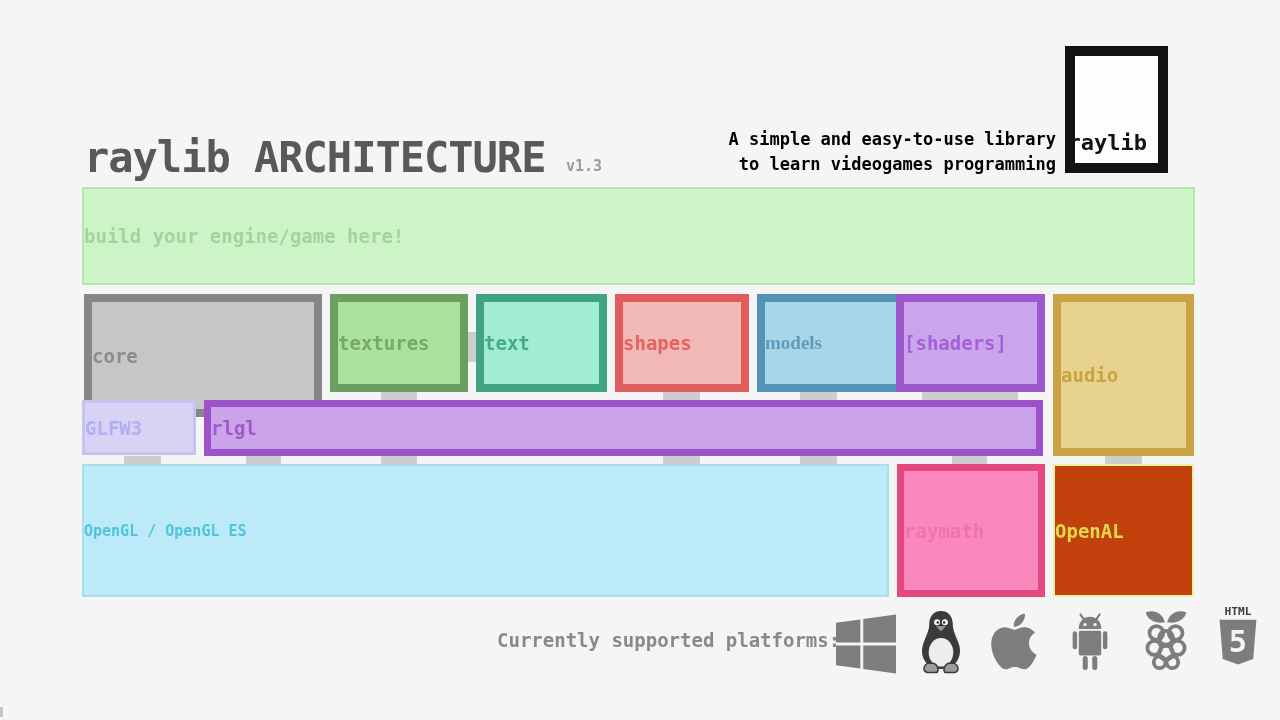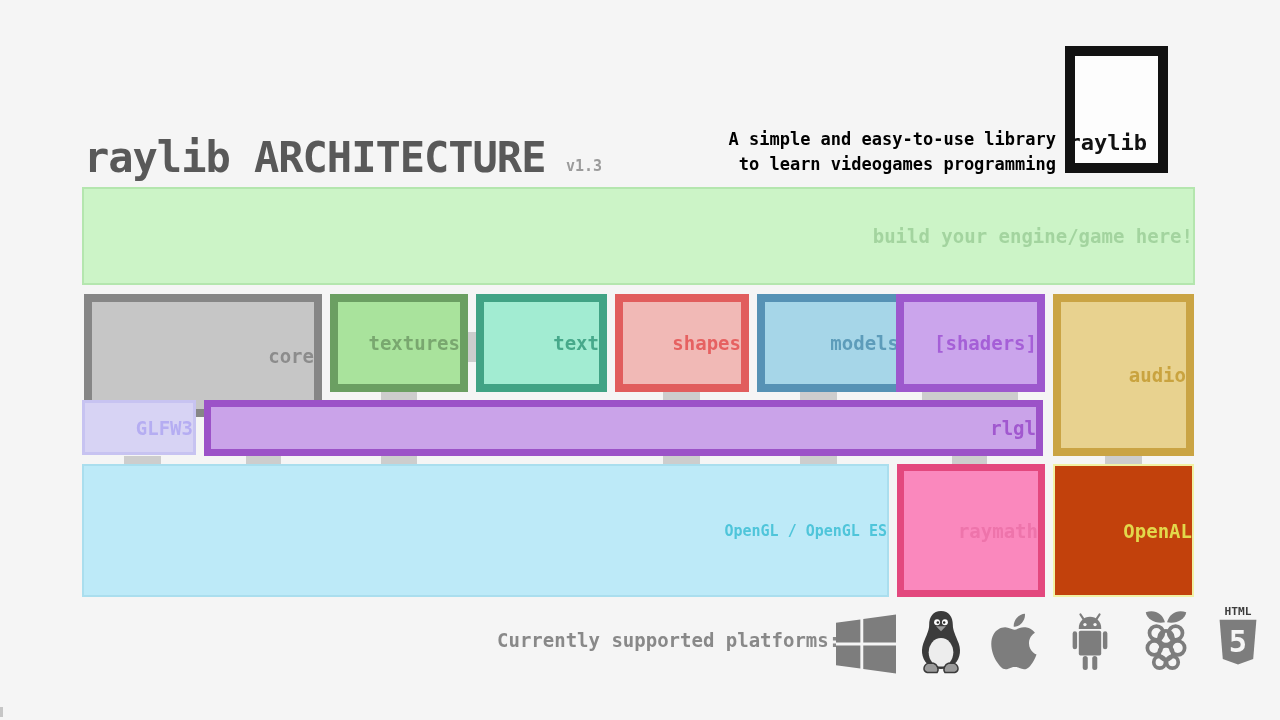--- a/index.html
+++ b/index.html
@@ -2,42 +2,42 @@
 <html><head>
 <meta charset="utf-8">
 <style>
   html,body { margin:0; padding:0; background:#e9e9e9; }
   .stage {
     position:relative; width:1280px; height:720px;
     background:#f5f5f5; overflow:hidden;
     font-family:"DejaVu Sans Mono", monospace;
   }
   .box {
-    position:absolute; display:flex; align-items:center; justify-content:flex-end;
+    position:absolute; display:flex; align-items:center; justify-content:flex-start;
     box-sizing:border-box; z-index:1; font-weight:bold; font-size:19px;
   }
   .connector { position:absolute; background:#cdcdcd; z-index:0; }
 
   
   #title   { position:absolute; left:84px; top:133px; font-size:42px; font-weight:bold;
              color:#595959; letter-spacing:-1px; white-space:nowrap; }
   #version { position:absolute; left:566px; top:157px; font-size:15px; font-weight:bold; color:#9b9b9b; }
   #tagline { position:absolute; right:224px; top:127px; text-align:right; font-size:17px;
              font-weight:bold; color:#000000; line-height:25px; white-space:nowrap; }
   #logo    { position:absolute; left:1065px; top:46px; width:103px; height:127px;
              border:10px solid #121212; background:#fdfdfd; box-sizing:border-box; z-index:2; }
   #logo-text { position:absolute; right:11px; bottom:8px; font-size:22px; font-weight:bold; color:#121212; }
 
   
   #engine-box  { left:82px;  top:187px; width:1113px; height:98px;  background:#ccf4c7; border:2px solid #b4e6ae; color:#a3d49f; }
   #box-core    { left:84px;  top:294px; width:238px;  height:123px;  background:#c6c6c6; border:8px solid #868686; color:#8c8c8c; }
   #box-textures{ left:330px; top:294px; width:138px;  height:98px;  background:#a9e39c; border:8px solid #6b9f62; color:#79a76f; }
   #box-text    { left:476px; top:294px; width:131px;  height:98px;  background:#a2ecd2; border:8px solid #41a385; color:#47a98b; }
   #box-shapes  { left:615px; top:294px; width:134px;  height:98px;  background:#f1b9b6; border:8px solid #e15d5d; color:#e66161; }
-  #box-models  { left:757px; top:294px; width:150px;  height:98px;  background:#a6d6e8; border:8px solid #5692b5; color:#5d9cba; }
+  #box-models  { left:757px; top:294px; width:150px;  height:98px;  background:#a6d6e8; border:8px solid #5692b5; color:#5d9cba;font-family:Liberation Serif, serif; }
   #box-shaders { left:896px; top:294px; width:149px;  height:98px;  background:#cba5ec; border:8px solid #9d58cd; color:#a55fd7; }
   #box-audio   { left:1053px;top:294px; width:141px;  height:162px; background:#e8d28f; border:8px solid #caa444; color:#c9a33f; }
   #box-glfw    { left:82px;  top:400px; width:114px;  height:55px;  background:#d7d3f4; border:3px solid #c7c3f1; color:#b5adf2; }
   #box-rlgl    { left:204px; top:400px; width:839px;  height:56px;  background:#caa3e9; border:7px solid #9c52c8; color:#a158cf; }
   #box-opengl  { left:82px;  top:464px; width:807px;  height:133px; background:#bdeaf8; border:2px solid #aadeee; color:#4fc5da; font-size:15px; }
   #box-raymath { left:897px; top:464px; width:148px;  height:133px; background:#fa88bd; border:7px solid #e3487e; color:#ee74ab; }
   #box-openal  { left:1053px;top:464px; width:141px;  height:133px; background:#c2410c; border:2px solid #f1f1a3; color:#e2d84b; }
 
   
   .cA { top:392px; height:9px; }

